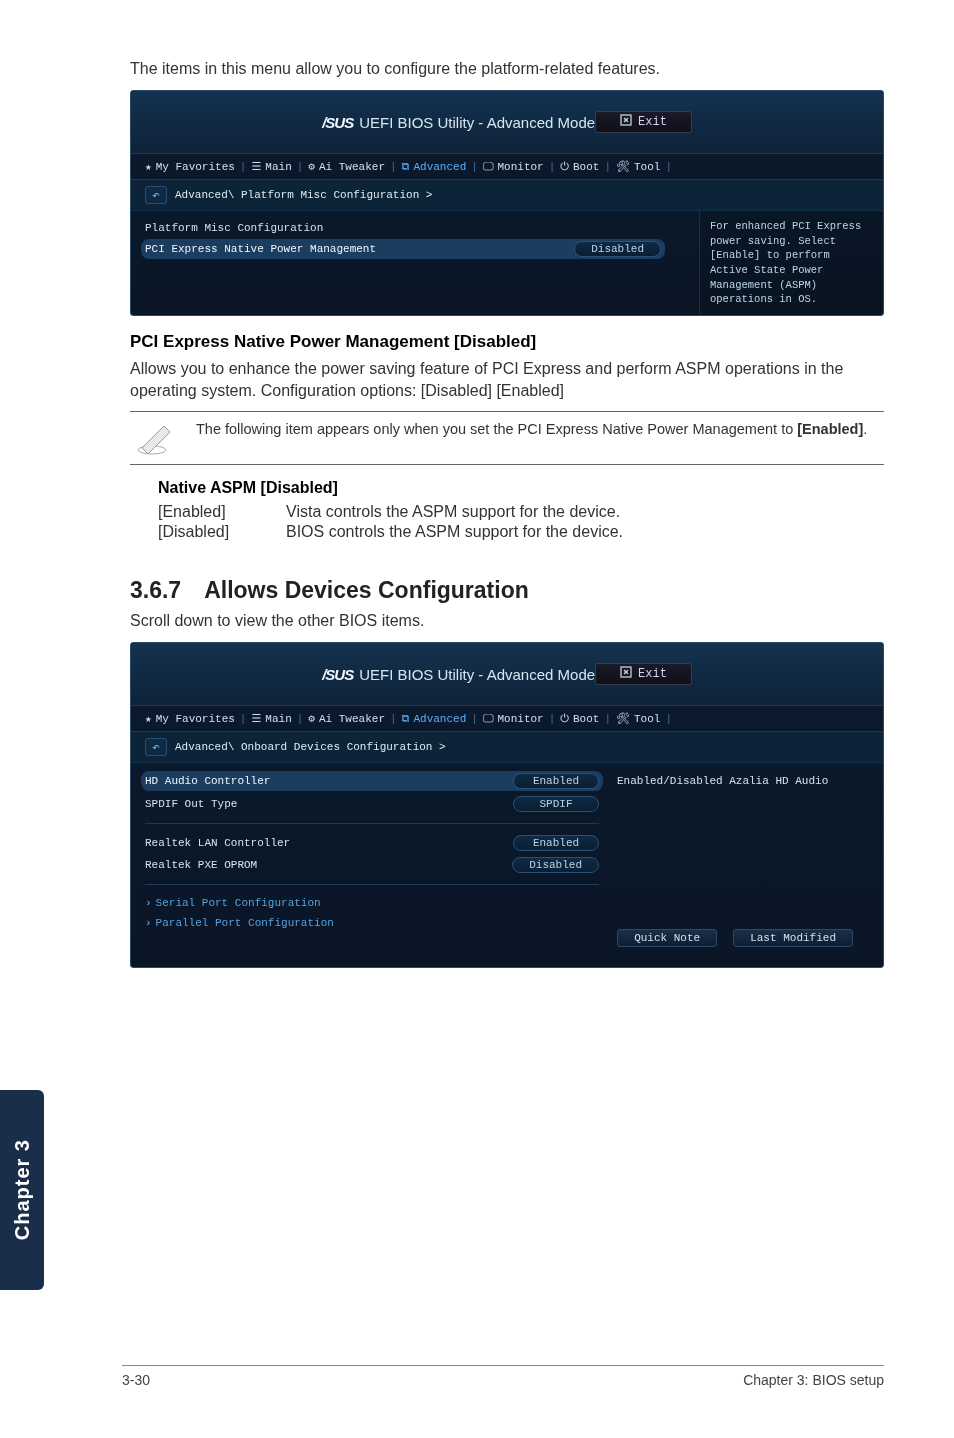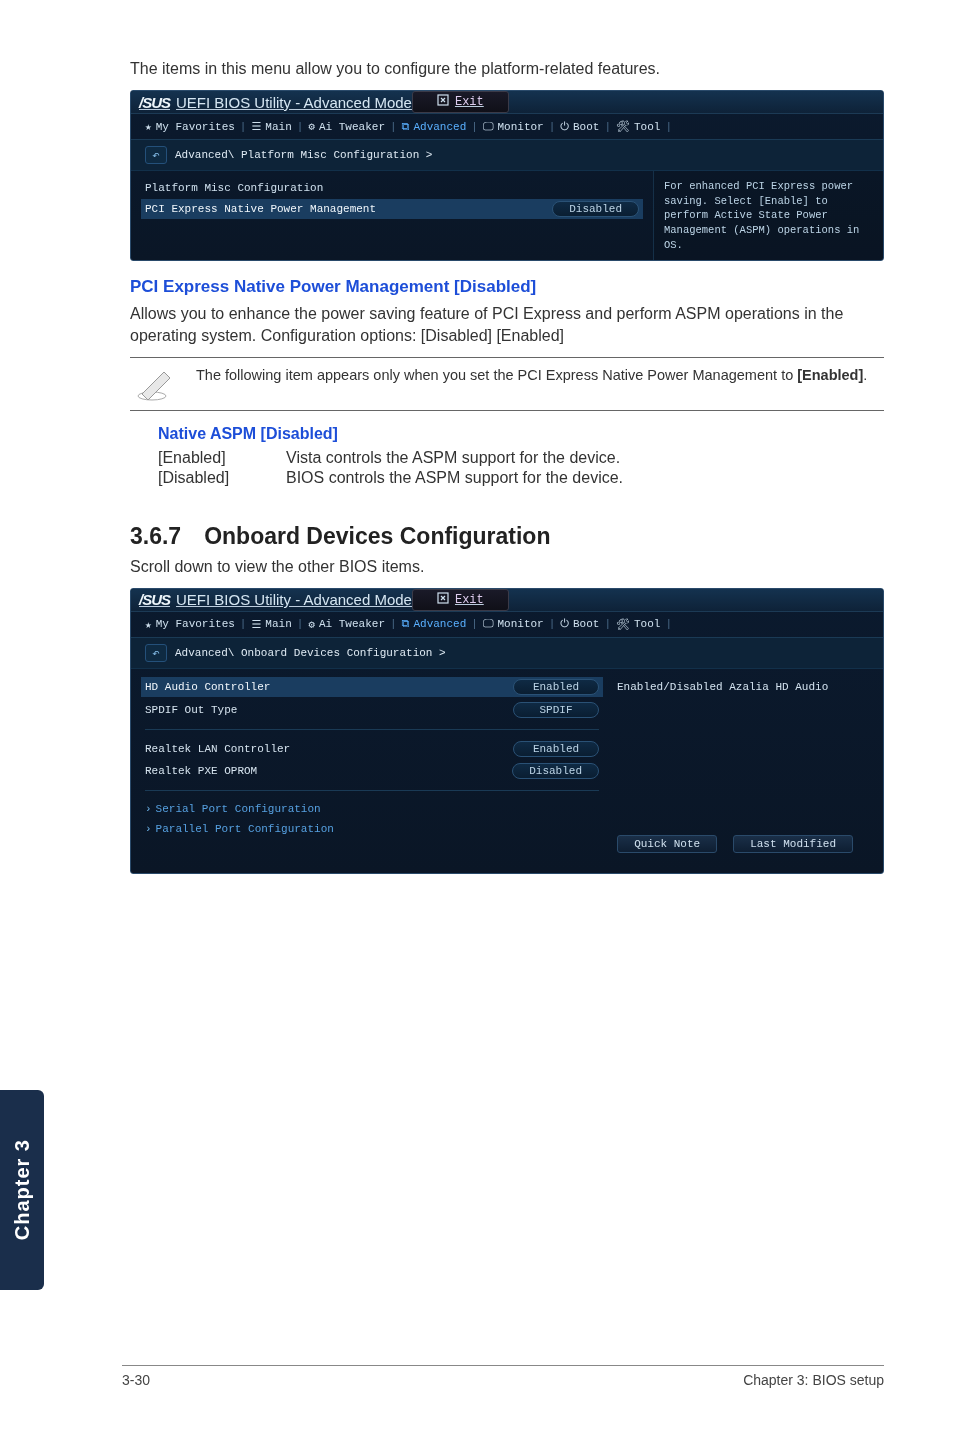--- a/index.html
+++ b/index.html
@@ -31,25 +31,24 @@
     border-radius: 3px;
     overflow: hidden;
     margin-bottom: 16px;
     font-family: "Courier New", monospace;
     font-size: 11px;
     color: #bcd;
   }
   .bios-header {
     display: flex;
     align-items: center;
-    justify-content: flex-start;
+    justify-content: center;
     background: linear-gradient(#14324f, #0e2238);
     border-bottom: 1px solid #1c3a55;
-    padding: 0 8px;
-    text-decoration: underline;
+    padding: 20px 8px;
   }
   .bios-title {
     font-family: Arial, sans-serif;
     font-size: 15px;
     color: #d5e6f2;
     display: flex;
     align-items: center;
     gap: 6px;
   }
   .asus-logo {
@@ -103,45 +102,46 @@
     color: #7fb6e0;
     font-size: 13px;
   }
   .breadcrumb-text {
     color: #dfeaf3;
     font-size: 11px;
   }
   .bios-body {
     display: flex;
     min-height: 80px;
+    gap: 24px;
   }
   .bios-main {
     flex: 1;
     padding: 8px 14px 14px 14px;
   }
   .bios-help {
-    width: 230px;
+    width: 184px;
     padding: 8px 10px;
     color: #bcd4e6;
     font-size: 10.5px;
     line-height: 1.4;
     border-left: 1px solid #153048;
     background: rgba(0,0,0,0.08);
   }
   .bios-row {
     display: flex;
     align-items: center;
     justify-content: space-between;
     padding: 3px 0;
   }
   .bios-row .label { color: #d6e4ef; font-size: 11px; }
   .bios-row.heading .label { color: #cfe0ee; }
   .row-selected {
     background: #1a3d60;
-    border-radius: 0;
+    border-radius: 8px;
     padding: 2px 4px;
     margin: 2px -4px;
   }
   .row-selected .label { color: #f0f6fb; }
   .value-pill {
     border: 1px solid #2a5175;
     background: linear-gradient(#0f2a44, #0a1e32);
     border-radius: 10px;
     padding: 1px 16px;
     color: #bcd4e6;
@@ -160,21 +160,21 @@
   .footer-btns { display: flex; gap: 16px; justify-content: flex-end; padding: 2px 8px 0 0; }
   .footer-btn {
     background: linear-gradient(#1a2f48, #0e1e32);
     border: 1px solid #2a4a6a;
     border-radius: 3px;
     padding: 2px 16px;
     color: #cfe0ee;
     font-size: 11px;
   }
 
-  .h3 { font-size: 17px; font-weight: bold; color: #1d4ed8; margin: 14px 0 6px 0; }
+  .h3 { font-size: 17px; font-weight: bold; color: #000000; margin: 14px 0 6px 0; }
   .para { font-size: 16px; color: #333; line-height: 1.35; margin-bottom: 8px; }
 
   .note-block {
     display: flex;
     gap: 18px;
     border-top: 1px solid #666;
     border-bottom: 1px solid #666;
     padding: 8px 4px;
     margin: 10px 0 10px 0;
   }
@@ -325,21 +325,21 @@
       <span class="k">[Enabled]</span>
       <span>Vista controls the ASPM support for the device.</span>
     </div>
     <div class="kv">
       <span class="k">[Disabled]</span>
       <span>BIOS controls the ASPM support for the device.</span>
     </div>
   </div>
 
   <div style="height:34px;"></div>
-  <div class="section-title">3.6.7 Onboard Devices Configuration</div>
+  <div class="section-title">3.6.7 Allows Devices Configuration</div>
   <div class="section-sub">Scroll down to view the other BIOS items.</div>
 
   <div class="bios-panel">
     <div class="bios-header">
       <div class="bios-title">
         <span class="asus-logo">/SUS</span>
         <span>UEFI BIOS Utility - Advanced Mode</span>
       </div>
       <div class="exit-btn">
         <span>

